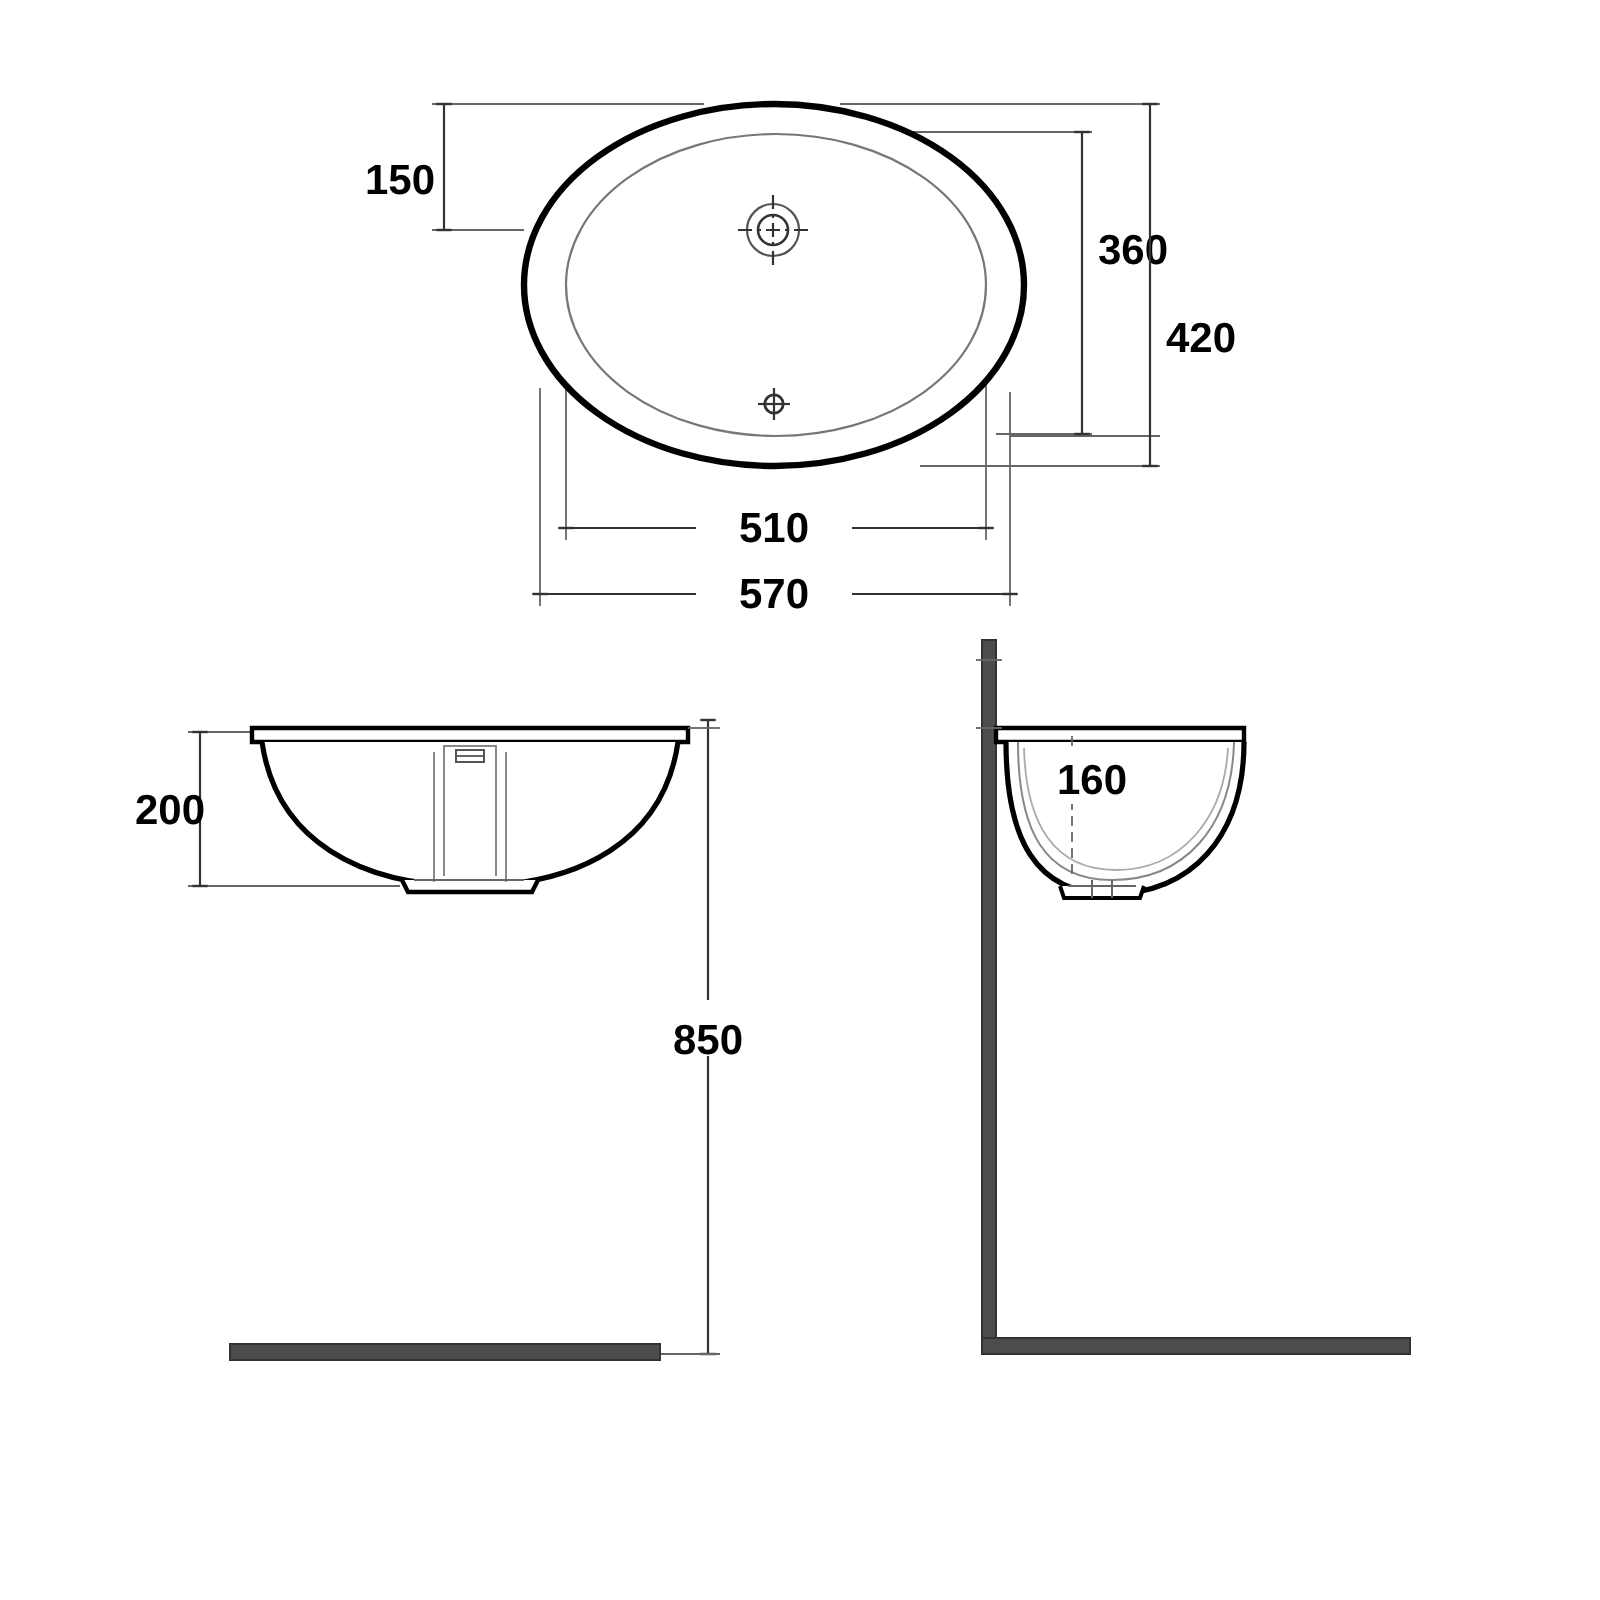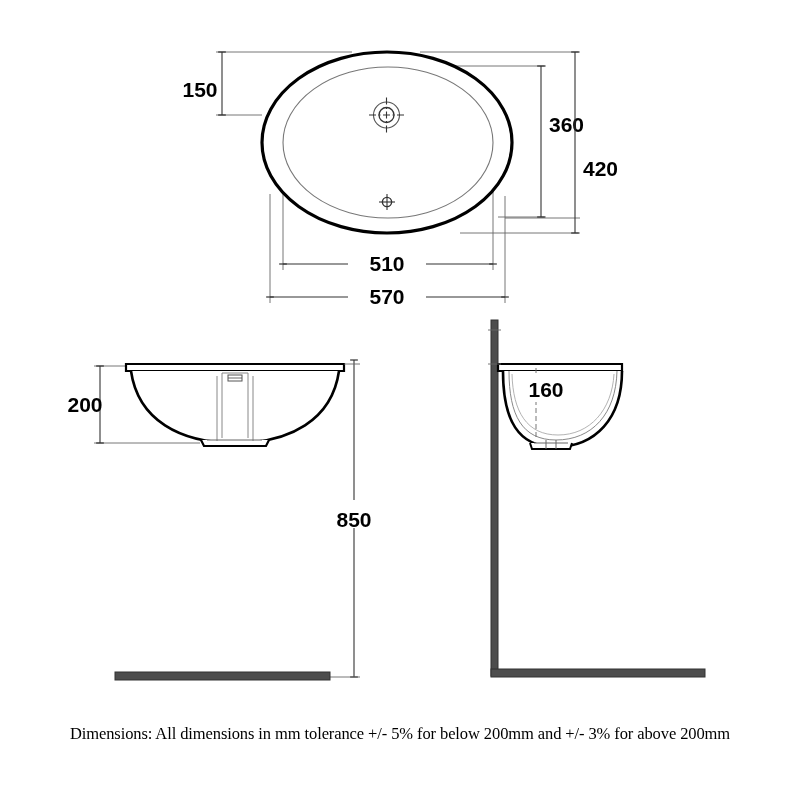--- a/index.html
+++ b/index.html
@@ -210,15 +210,14 @@
       </g>
 
       <g stroke="#666666" stroke-width="0.9">
         <line x1="488" y1="330" x2="501" y2="330"></line>
         <line x1="488" y1="364" x2="501" y2="364"></line>
       </g>
     </g>
 
   </svg>
 
-  <div class="caption">Dimensions: All dimensions in mm tolerance +/- 5% for below 200mm and +/- 3% for above 200mm</div>
 
 </div>
 
 </body></html>

